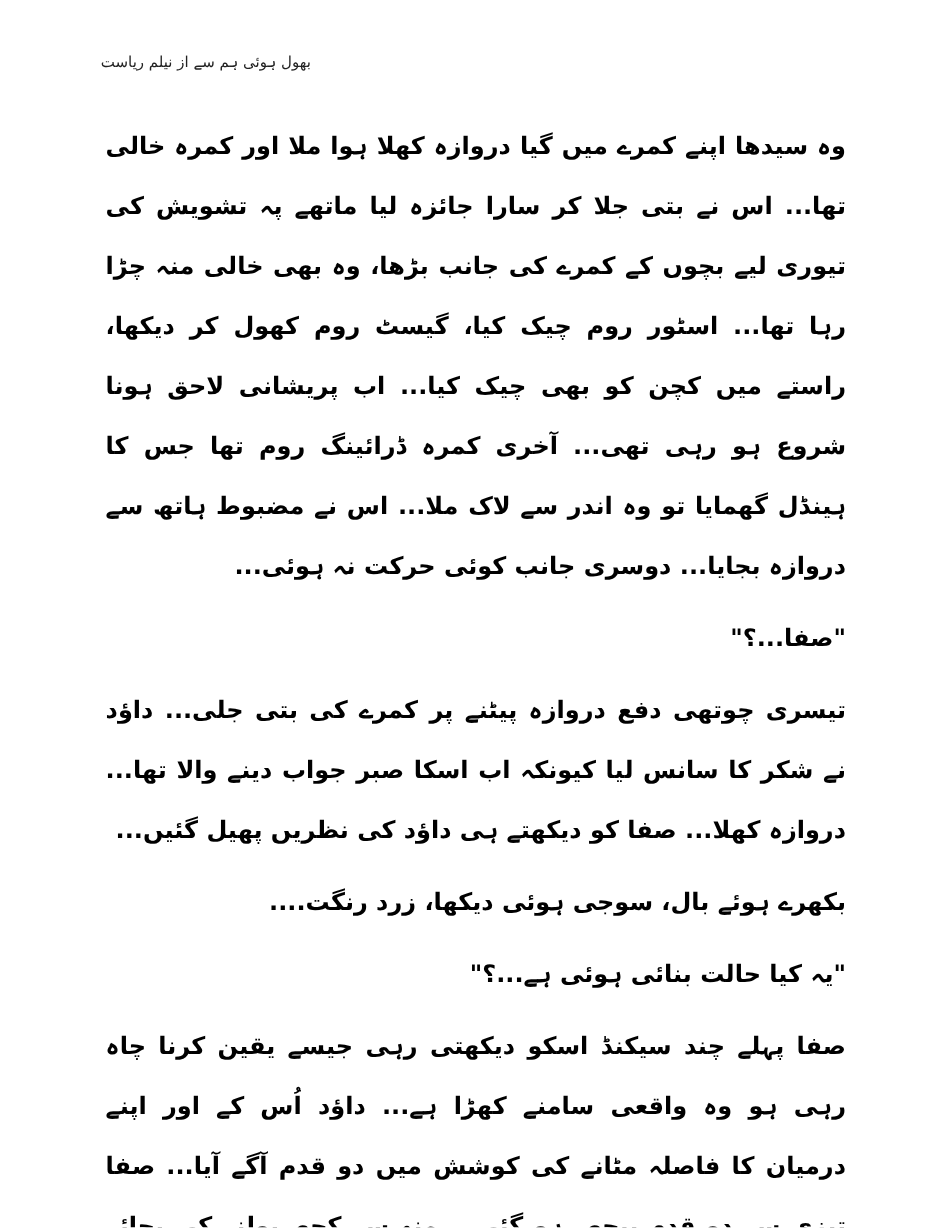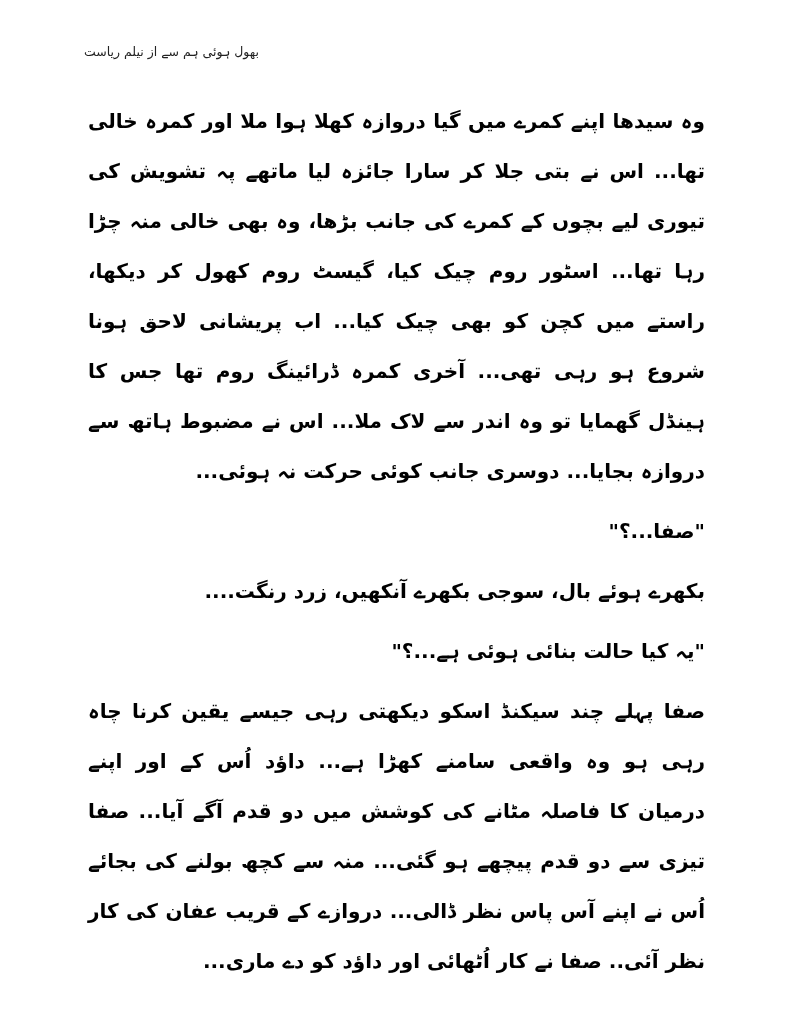--- a/index.html
+++ b/index.html
@@ -54,22 +54,23 @@
 
 <div class="page">
 
   <div class="running-header">بھول ہوئی ہم سے از نیلم ریاست</div>
 
   <div class="content">
     <p class="para narrative">وہ سیدھا اپنے کمرے میں گیا دروازہ کھلا ہوا ملا اور کمرہ خالی تھا... اس نے بتی جلا کر سارا جائزہ لیا ماتھے پہ تشویش کی تیوری لیے بچوں کے کمرے کی جانب بڑھا، وہ بھی خالی منہ چڑا رہا تھا... اسٹور روم چیک کیا، گیسٹ روم کھول کر دیکھا، راستے میں کچن کو بھی چیک کیا... اب پریشانی لاحق ہونا شروع ہو رہی تھی... آخری کمرہ ڈرائینگ روم تھا جس کا ہینڈل گھمایا تو وہ اندر سے لاک ملا... اس نے مضبوط ہاتھ سے دروازہ بجایا... دوسری جانب کوئی حرکت نہ ہوئی...</p>
 
     <p class="para dialogue">"صفا...؟"</p>
 
+    <p class="para narrative">تیسری چوتھی دفع دروازہ پیٹنے پر کمرے کی بتی جلی... داؤد نے شکر کا سانس لیا کیونکہ اب اسکا صبر جواب دینے والا تھا... دروازہ کھلا... صفا کو دیکھتے ہی داؤد کی نظریں پھیل گئیں...</p>
 
-    <p class="para narrative">بکھرے ہوئے بال، سوجی بکھرے آنکھیں، زرد رنگت....</p>
+    <p class="para narrative">بکھرے ہوئے بال، سوجی ہوئی دیکھا، زرد رنگت....</p>
 
     <p class="para dialogue">"یہ کیا حالت بنائی ہوئی ہے...؟"</p>
 
     <p class="para narrative">صفا پہلے چند سیکنڈ اسکو دیکھتی رہی جیسے یقین کرنا چاہ رہی ہو وہ واقعی سامنے کھڑا ہے... داؤد اُس کے اور اپنے درمیان کا فاصلہ مٹانے کی کوشش میں دو قدم آگے آیا... صفا تیزی سے دو قدم پیچھے ہو گئی... منہ سے کچھ بولنے کی بجائے اُس نے اپنے آس پاس نظر ڈالی... دروازے کے قریب عفان کی کار نظر آئی.. صفا نے کار اُٹھائی اور داؤد کو دے ماری...</p>
 
   </div>
 
 </div>
 
 </body></html>

